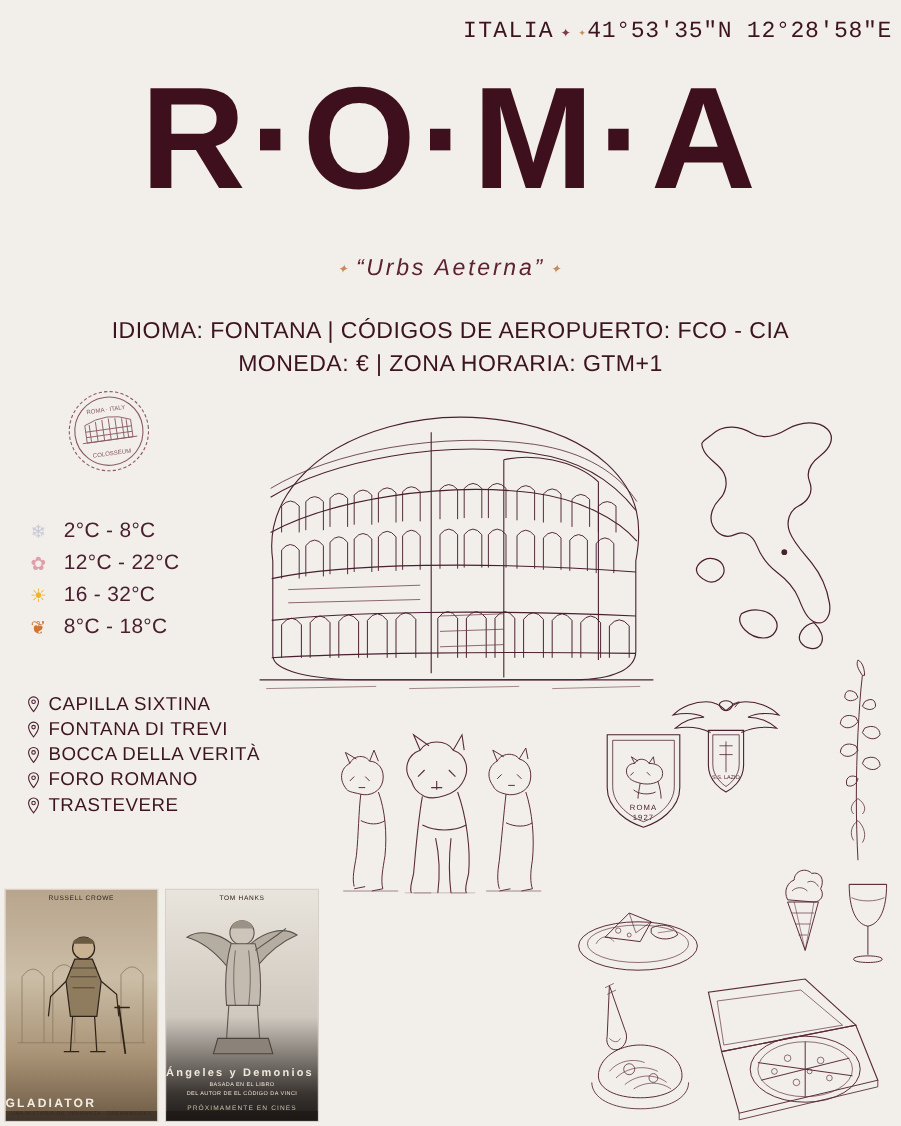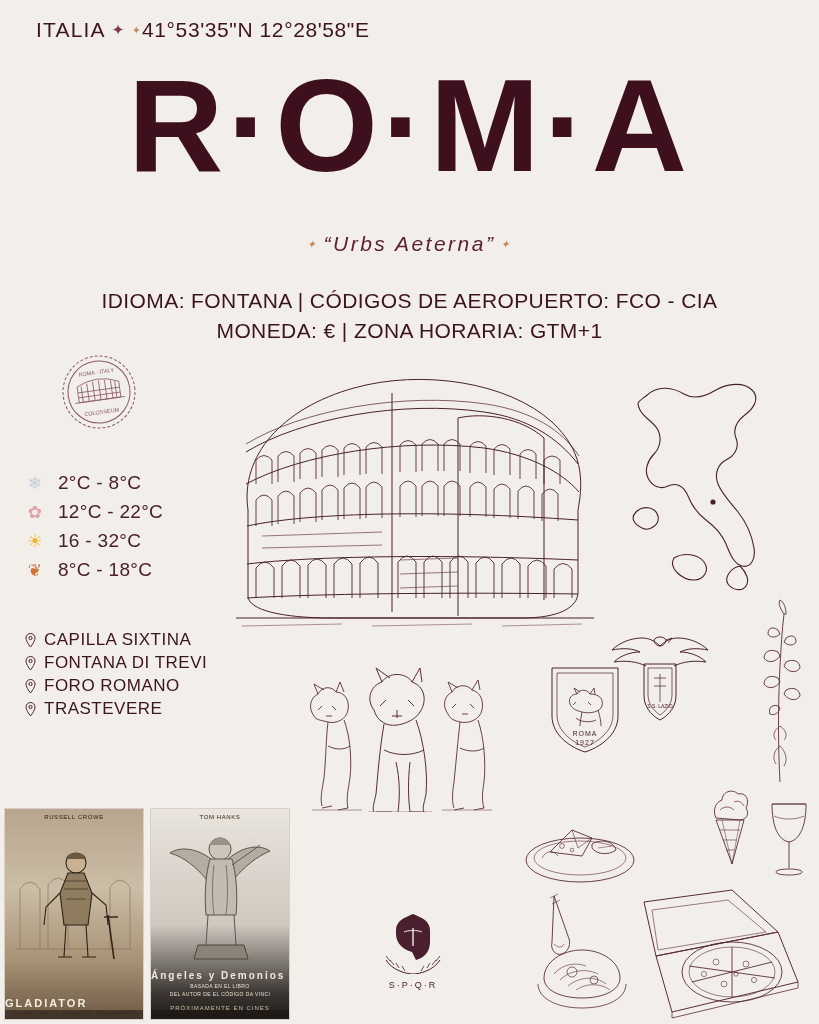--- a/index.html
+++ b/index.html
@@ -18,23 +18,24 @@
     width: 819px;
     height: 1024px;
     background: #f2eeea;
   }
 
   
   .topbar {
     position: absolute;
     top: 18px; left: 0; right: 0;
     display: flex;
-    justify-content: flex-start;
+    justify-content: flex-end;
     align-items: center;
-    padding: 0 36px;
+    padding: 0 8px;
+    font-family: Liberation Mono, monospace;
   }
   .country {
     font-size: 21px;
     letter-spacing: 1.2px;
     color: #3c1420;
     display: flex;
     align-items: center;
     gap: 6px;
   }
   .coords {
@@ -377,20 +378,27 @@
           <path d="M6 15 C6 15 10.5 9.5 10.5 6 A4.5 4.5 0 0 0 1.5 6 C1.5 9.5 6 15 6 15 Z"></path>
           <circle cx="6" cy="6" r="1.6"></circle>
         </svg>
       <span>FONTANA DI TREVI</span>
     </div>
     <div class="lm-row">
       <svg class="pin" viewBox="0 0 12 16" fill="none" stroke="#4a2030" stroke-width="1">
           <path d="M6 15 C6 15 10.5 9.5 10.5 6 A4.5 4.5 0 0 0 1.5 6 C1.5 9.5 6 15 6 15 Z"></path>
           <circle cx="6" cy="6" r="1.6"></circle>
         </svg>
+      <span>BOCCA DELLA VERITÀ</span>
+    </div>
+    <div class="lm-row">
+      <svg class="pin" viewBox="0 0 12 16" fill="none" stroke="#4a2030" stroke-width="1">
+          <path d="M6 15 C6 15 10.5 9.5 10.5 6 A4.5 4.5 0 0 0 1.5 6 C1.5 9.5 6 15 6 15 Z"></path>
+          <circle cx="6" cy="6" r="1.6"></circle>
+        </svg>
       <span>FORO ROMANO</span>
     </div>
     <div class="lm-row">
       <svg class="pin" viewBox="0 0 12 16" fill="none" stroke="#4a2030" stroke-width="1">
           <path d="M6 15 C6 15 10.5 9.5 10.5 6 A4.5 4.5 0 0 0 1.5 6 C1.5 9.5 6 15 6 15 Z"></path>
           <circle cx="6" cy="6" r="1.6"></circle>
         </svg>
       <span>TRASTEVERE</span>
     </div>
   </div>
@@ -550,35 +558,20 @@
         <circle cx="88" cy="76" r="3" stroke-width="0.6"></circle>
         <circle cx="118" cy="78" r="3" stroke-width="0.6"></circle>
         <circle cx="96" cy="98" r="3" stroke-width="0.6"></circle>
         <circle cx="126" cy="94" r="2.6" stroke-width="0.6"></circle>
         <circle cx="76" cy="88" r="2.6" stroke-width="0.6"></circle>
         <circle cx="108" cy="88" r="2.2" stroke-width="0.6"></circle>
       </g>
     </svg>
   </div>
 
-  <div class="spqr">
-    <svg width="90" height="66" viewBox="0 0 90 66" fill="none" stroke="#4a2030" stroke-width="1">
-
-      <path d="M45 6 C38 8 32 14 30 20 C34 16 40 12 46 12 C52 12 58 16 60 20 C58 14 52 8 45 6 Z" fill="#4a2030" stroke="none"></path>
-
-      <path d="M28 22 C28 14 36 8 45 8 C54 8 62 14 62 22 L62 34 C62 44 56 50 48 52 L44 44 C36 42 28 36 28 26 Z" fill="#4a2030" stroke="none"></path>
-      <path d="M45 20 L45 38" stroke="#f2eeea" stroke-width="1.4"></path>
-      <path d="M36 24 C40 22 50 22 54 24" stroke="#f2eeea" stroke-width="1"></path>
-
-      <path d="M18 52 C24 62 38 66 45 66 C52 66 66 62 72 52" stroke-width="1"></path>
-      <path d="M22 53 L18 48 M26 57 L22 52 M31 60 L28 55 M37 63 L34 58
-               M68 53 L72 48 M64 57 L68 52 M59 60 L62 55 M53 63 L56 58" stroke-width="0.8"></path>
-    </svg>
-    <div class="spqr-label">S·P·Q·R</div>
-  </div>
 
   <div class="posters">
 
     <div class="poster gladiator">
       <div class="poster-top">RUSSELL CROWE</div>
       <div class="poster-figure">
         <svg width="120" height="140" viewBox="0 0 120 140" fill="none" stroke="#3a2c1e" stroke-width="1">
 
           <g stroke="#8a7760" stroke-width="0.7">
             <path d="M6 120 L6 60 Q16 46 26 60 L26 120"></path>

